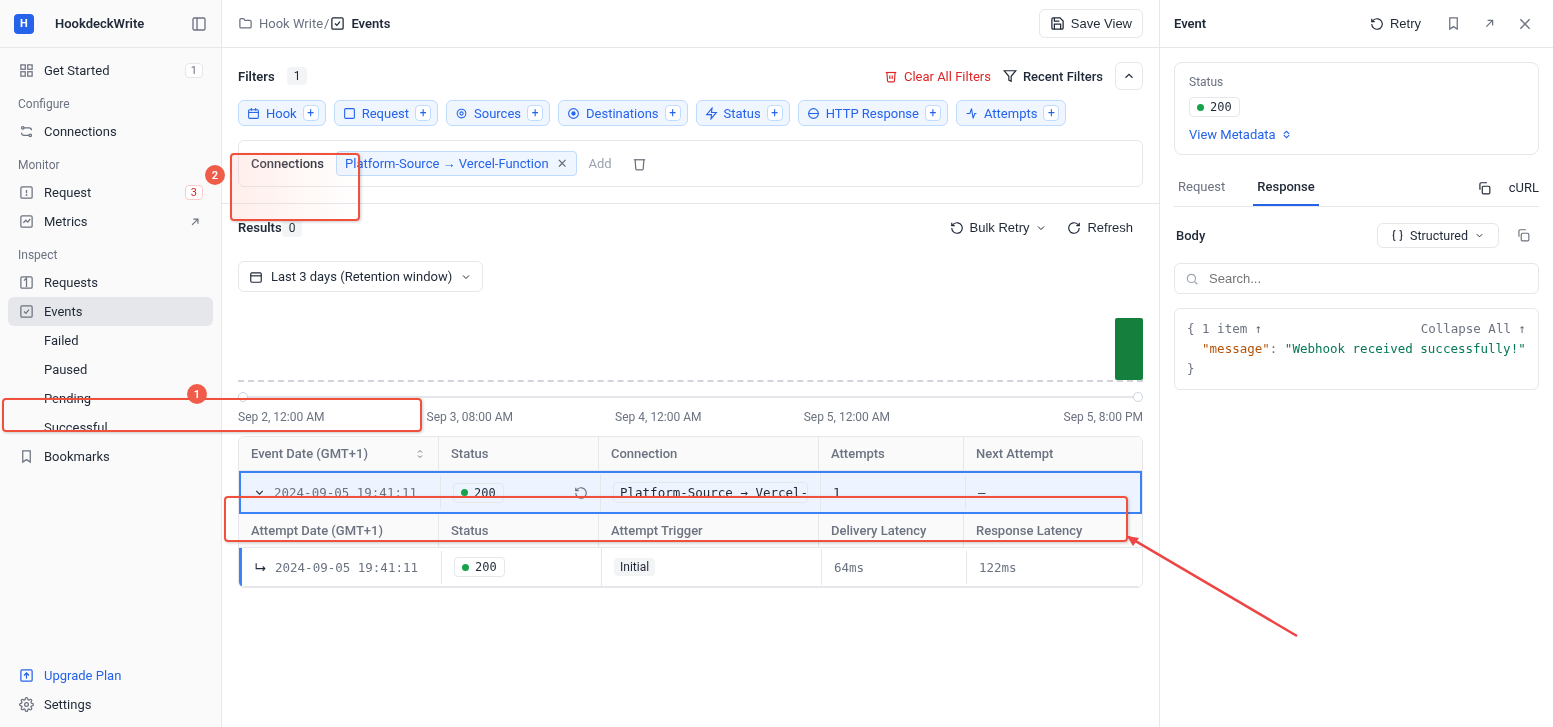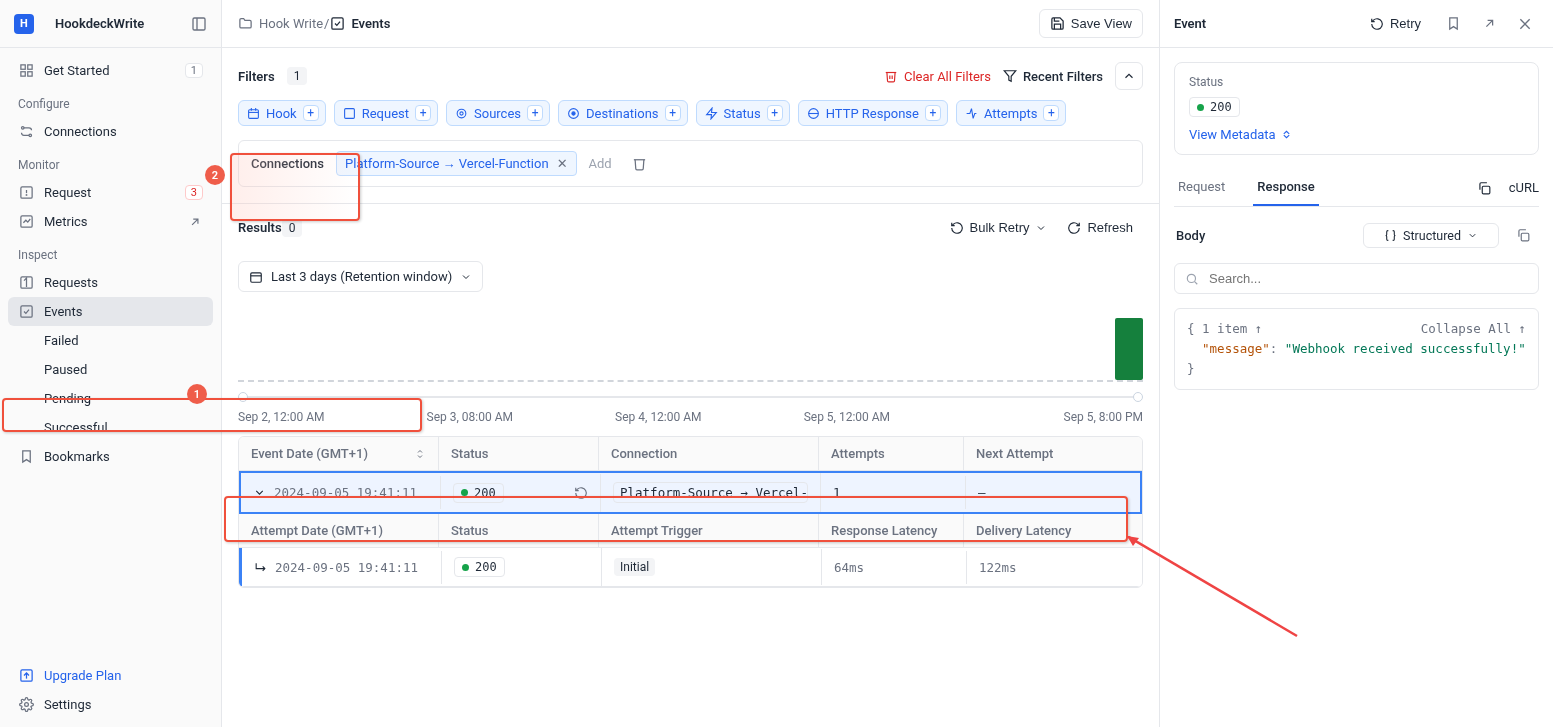--- a/index.html
+++ b/index.html
@@ -286,21 +286,21 @@
   padding: 12px 14px;
 }
 .card-label { font-size: 12px; color: var(--text-muted); margin-bottom:8px; }
 .view-meta { color: var(--blue); cursor:pointer; display:flex; align-items:center; gap:4px; margin-top:10px; font-size:13px;}
 .tabs { display:flex; border-bottom: 1px solid var(--border); }
 .tab { padding: 10px 4px; margin-right: 24px; cursor:pointer; color: var(--text-muted); }
 .tab.active { color: var(--text); border-bottom: 2px solid var(--blue); font-weight:500;}
 .tab-right { margin-left:auto; display:flex; align-items:center; gap:18px; cursor:pointer; color:var(--text);}
 .body-bar { display:flex; align-items:center; gap:10px; padding: 0 2px;}
 .body-bar .lbl{ font-weight:500; flex:1;}
-.code-select{ display:flex; align-items:center; gap:6px; border:1px solid var(--border); border-radius:6px; padding:4px 20px; cursor:pointer; font-size:12.5px;}
+.code-select{ display:flex; align-items:center; gap:6px; border:1px solid var(--border); border-radius:6px; padding:4px 13px; cursor:pointer; font-size:12.5px;}
 .search-box { display:flex; align-items:center; gap:8px; border:1px solid var(--border); border-radius:6px; padding:6px 10px; color:var(--text-light);}
 .code-view {
   border:1px solid var(--border);
   border-radius:6px;
   padding:10px 12px;
   font-family: ui-monospace, SFMono-Regular, Menlo, monospace;
   font-size: 12.5px;
   line-height: 1.6;
   overflow:auto;
 }
@@ -675,22 +675,22 @@
             <span class="mono">Platform-Source → Vercel-…</span>
           </span>
         </div>
       <div class="td mono">1</div>
       <div class="td mono">–</div>
     </div>
     <div class="thead">
       <div class="th">Attempt Date (GMT+1)</div>
       <div class="th">Status</div>
       <div class="th">Attempt Trigger</div>
+      <div class="th">Delivery Latency</div>
       <div class="th">Response Latency</div>
-      <div class="th">Delivery Latency</div>
     </div>
     <div class="trow" style="border-left:3px solid #3b82f6;">
       <div class="td">
         <svg width="13" height="13" viewBox="0 0 24 24" fill="none" stroke="currentColor" stroke-width="2">
             <polyline points="4 4 4 14 20 14"></polyline>
             <polyline points="16 10 20 14 16 18"></polyline>
           </svg>
         <span class="mono muted">2024-09-05 19:41:11</span>
       </div>
       <div class="td">

